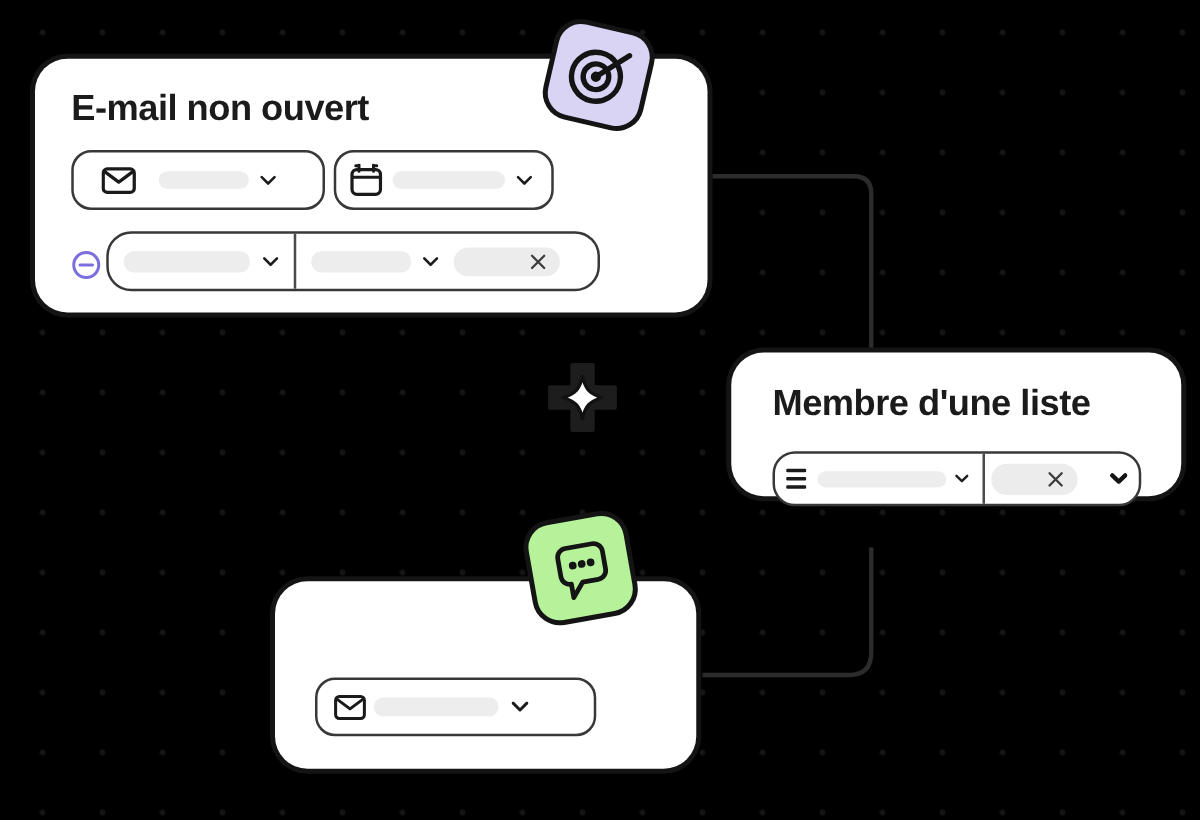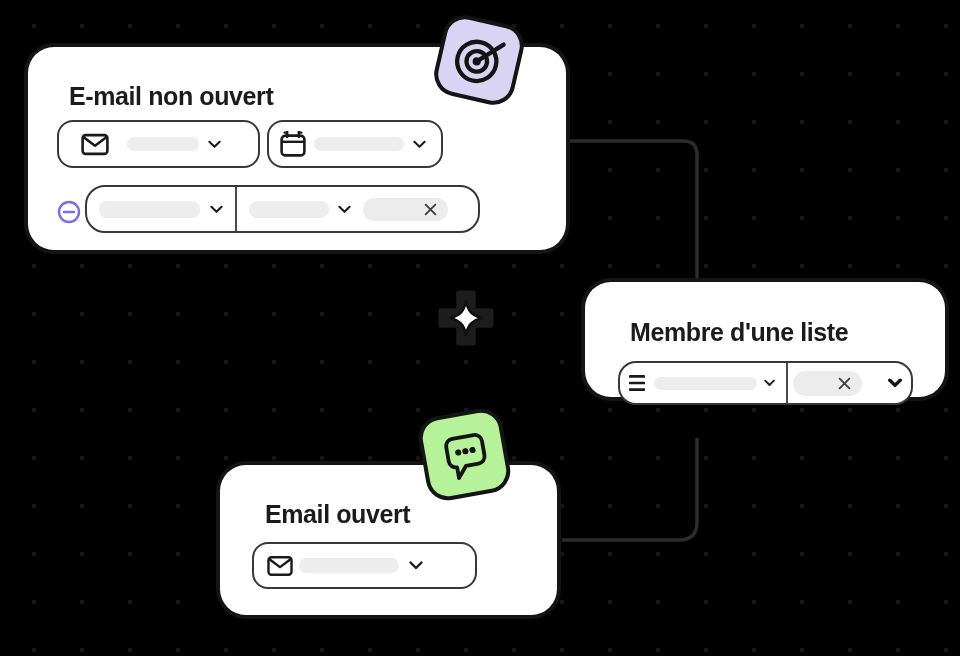--- a/index.html
+++ b/index.html
@@ -10,21 +10,21 @@
     background-size:48px 48px;background-position:10px 2px;
     font-family:"Liberation Sans",sans-serif;
   }
   svg{display:block;}
   #connectors{position:absolute;left:0;top:0;z-index:0;}
   .card{
     position:absolute;background:#fff;border-radius:26px;
     box-shadow:0 0 0 4px #141414;z-index:1;
   }
   .card h2{
-    position:absolute;margin:12px;font-size:25px;font-weight:700;
+    position:absolute;margin:0;font-size:29px;font-weight:700;
     color:#1b1b1b;letter-spacing:-0.4px;line-height:1.25;
   }
   #card1{left:28px;top:47px;width:538px;height:203px;}
   #card1 h2{left:29px;top:22px;}
   #card2{left:585px;top:282px;width:360px;height:115px;}
   #card2 h2{left:33px;top:23px;}
   #card3{left:220px;top:465px;width:337px;height:150px;}
   #card3 h2{left:33px;top:22px;}
 
   .select{
@@ -144,21 +144,20 @@
     </div>
   </section>
 
   <svg id="sparkle" width="64" height="64" viewBox="0 0 72 72">
     <rect x="25" y="5" width="22" height="62" rx="2" fill="#1d1d1d"></rect>
     <rect x="5" y="25" width="62" height="22" rx="2" fill="#1d1d1d"></rect>
     <path d="M36 17 C 38.6 28.6 42.4 32.4 53.5 36 C 42.4 39.6 38.6 43.4 36 55 C 33.4 43.4 29.6 39.6 18.5 36 C 29.6 32.4 33.4 28.6 36 17 Z" fill="#ffffff" stroke="#111111" stroke-width="3" stroke-linejoin="round"></path>
   </svg>
 
   <section class="card" id="card3">
-    <h2>Email ouvert</h2>
 
     <div class="select" id="selE">
       <svg width="26" height="22" viewBox="0 0 28 22">
         <rect x="1.6" y="1.6" width="24.8" height="18.8" rx="3.2" fill="none" stroke="#1a1a1a" stroke-width="2.6"></rect>
         <path d="M3 4 L14 12.2 L25 4" fill="none" stroke="#1a1a1a" stroke-width="2.6" stroke-linecap="round" stroke-linejoin="round"></path>
       </svg>
       <span class="skel" style="width:100px;height:15px;margin-left:6px"></span>
       <svg width="14" height="9" viewBox="0 0 14 9" style="margin-left:10px">
         <path d="M1.5 1.5 L7 7 L12.5 1.5" fill="none" stroke="#1c1c1c" stroke-width="2.4" stroke-linecap="round" stroke-linejoin="round"></path>
       </svg>

